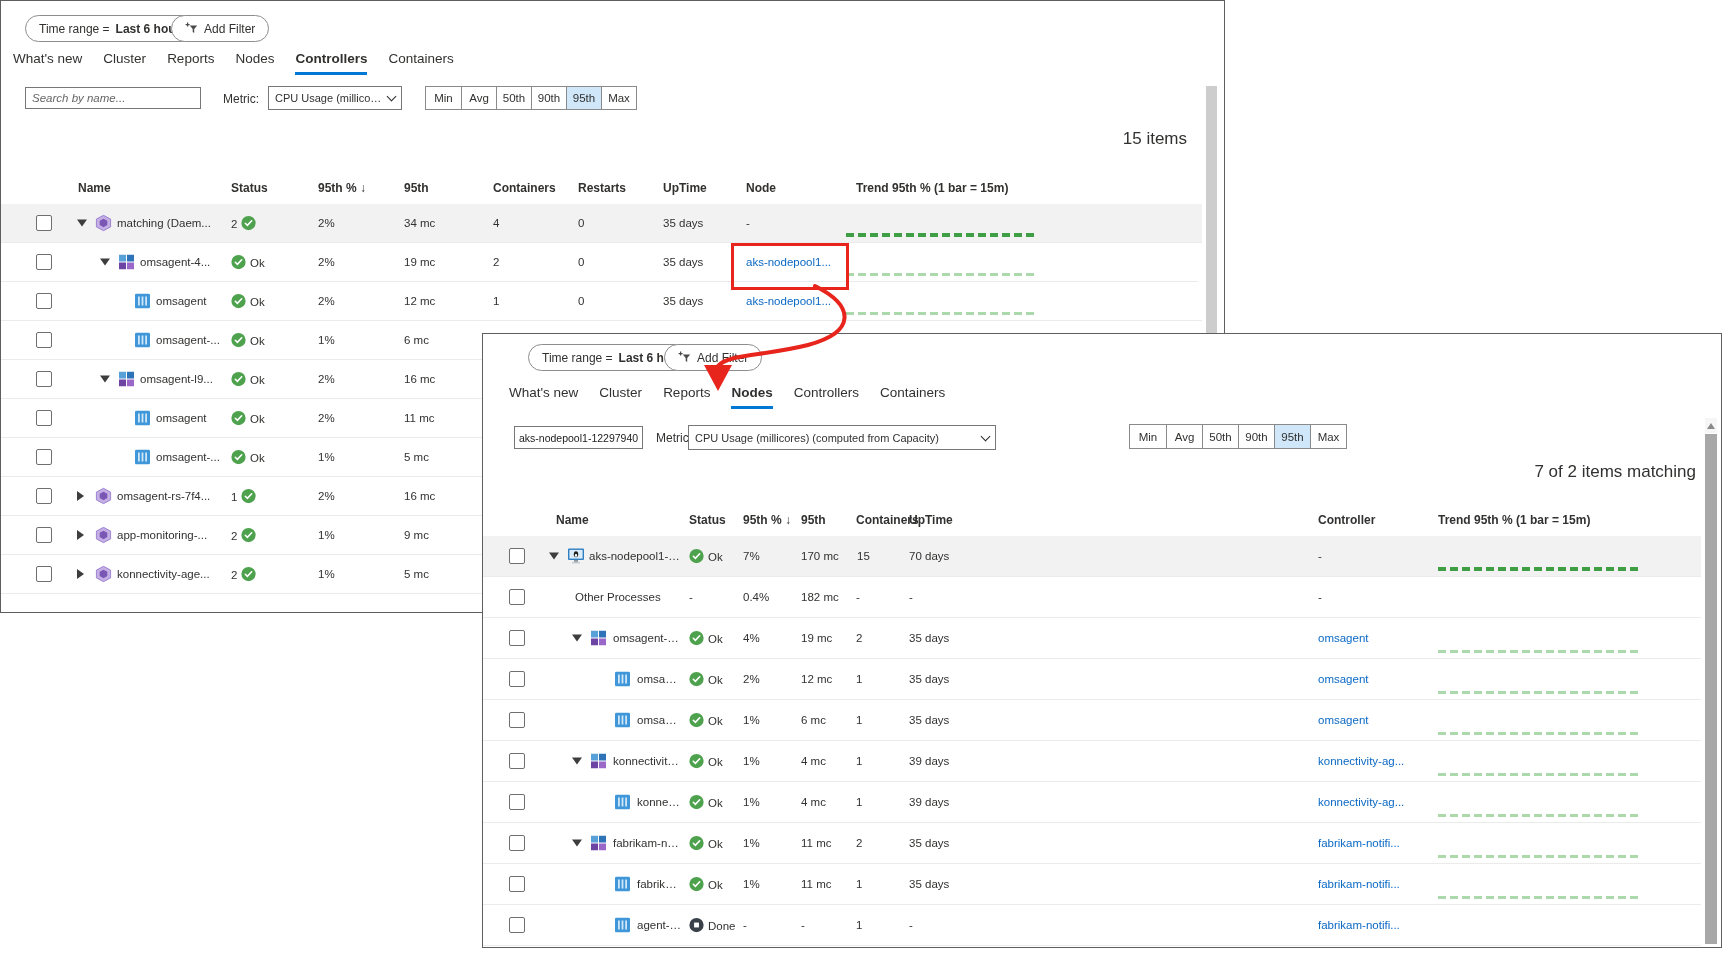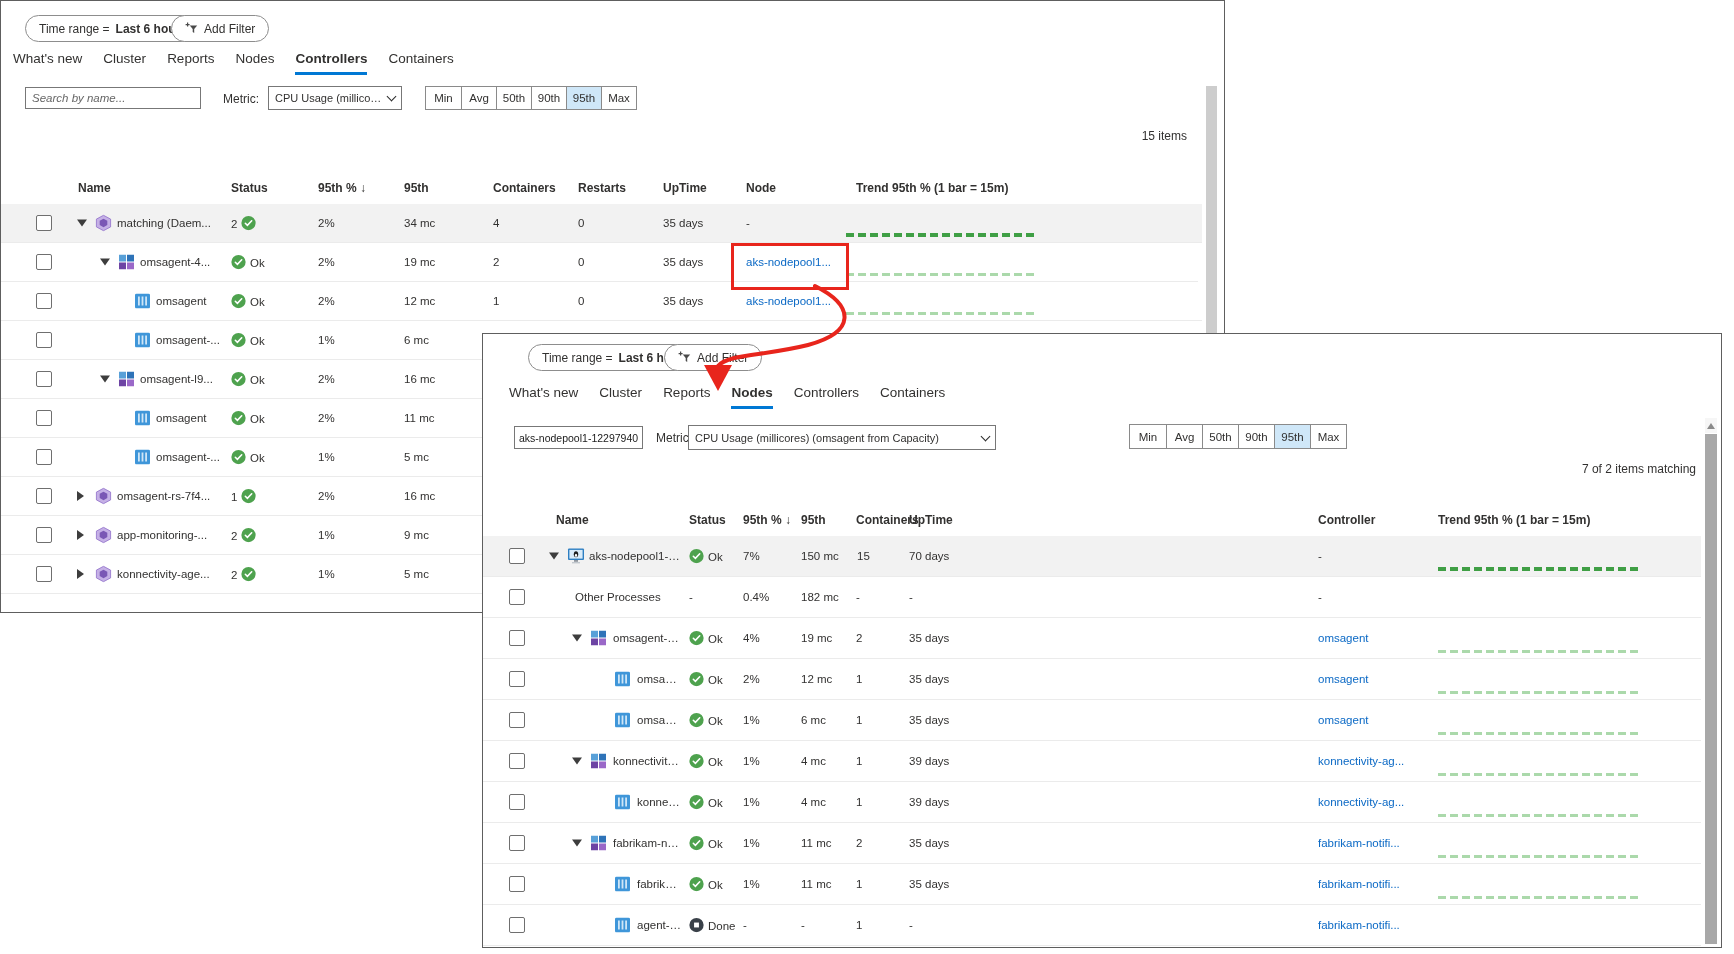--- a/index.html
+++ b/index.html
@@ -22,21 +22,21 @@
             border:1px solid #777;background:#fff;padding:0 6px;box-sizing:border-box;font-size:11px;
             white-space:nowrap;overflow:hidden}
   .ddtext{overflow:hidden;text-overflow:ellipsis}
   .chev{flex:none;width:6px;height:6px;border-right:1.7px solid #2b2b2b;border-bottom:1.7px solid #2b2b2b;
         transform:rotate(45deg);margin-top:-3px}
   .pctl{position:absolute;display:flex;border:1px solid #8a8a8a;background:#fff;box-sizing:border-box}
   .pb{font-family:inherit;font-size:11.5px;color:#323130;background:#fff;border:none;
       border-left:1px solid #8a8a8a;padding:0;margin:0;height:100%}
   .pb:first-child{border-left:none}
   .pb.sel{background:#cfe7f8}
-  .items{position:absolute;font-size:12px}
+  .items{position:absolute;font-size:17px}
   .thead{position:absolute;border-bottom:1px solid #e3e3e3}
   .th{position:absolute;bottom:9px;font-size:12px;font-weight:700;white-space:nowrap}
   .row{position:absolute;left:0;border-bottom:1px solid #ebebeb;box-sizing:border-box}
   .row.hl{background:#f2f2f2}
   .cb{position:absolute;top:50%;transform:translateY(-50%);width:16px;height:16px;
       border:1px solid #6f6f6f;border-radius:2px;background:#fff;box-sizing:border-box}
   .cell{position:absolute;top:50%;transform:translateY(-50%);font-size:11.5px;white-space:nowrap}
   .name{overflow:hidden;text-overflow:ellipsis}
   .status{display:flex;align-items:center;gap:4px}
   .caret{position:absolute;top:50%;transform:translateY(-50%);width:0;height:0}
@@ -352,21 +352,21 @@
         <span class="tab">What's new</span>
         <span class="tab">Cluster</span>
         <span class="tab">Reports</span>
         <span class="tab active">Nodes</span>
         <span class="tab">Controllers</span>
         <span class="tab">Containers</span>
       </nav>
     <input class="search" id="filter-front" style="left: 31px; top: 92px; width: 129px; height: 23px; font-size: 10.5px; padding: 0px 4px;" value="aks-nodepool1-12297940-vmss000">
     <span class="mlabel" style="left:173px;top:97px">Metric:</span>
     <div class="dropdown" style="left:205px;top:91px;width:308px;height:25px">
-      <span class="ddtext">CPU Usage (millicores) (omsagent from Capacity)</span>
+      <span class="ddtext">CPU Usage (millicores) (computed from Capacity)</span>
       <span class="chev"></span>
     </div>
     <div class="pctl" id="pctl-front" style="left:646px;top:90px;height:25px">
         <button class="pb" style="width:36px">Min</button>
         <button class="pb" style="width:36px">Avg</button>
         <button class="pb" style="width:36px">50th</button>
         <button class="pb" style="width:36px">90th</button>
         <button class="pb sel" style="width:36px">95th</button>
         <button class="pb" style="width:36px">Max</button>
       </div>
@@ -397,21 +397,21 @@
           </span>
           <span class="cell name" style="left:106px;max-width:94px">aks-nodepool1-12297940-vms...</span>
           <span class="cell status" style="left:206px">
             <svg width="15" height="15" viewBox="0 0 16 16">
               <circle cx="8" cy="8" r="7.6" fill="#4ea24e"></circle>
               <path d="M4.6 8.3l2.2 2.2 4.6-4.9" stroke="#fff" stroke-width="1.7" fill="none" stroke-linecap="round"></path>
             </svg>
             <span>Ok</span>
           </span>
           <span class="cell" style="left:260px">7%</span>
-          <span class="cell" style="left:318px">150 mc</span>
+          <span class="cell" style="left:318px">170 mc</span>
           <span class="cell" style="left:374px">15</span>
           <span class="cell" style="left:426px">70 days</span>
           <span class="cell" style="left:835px">-</span>
           <span class="trend strong" style="left:955px;width:203px"></span>
         </div>
         <div class="row" style="top:243px;height:41px;right:20px">
           <span class="cb" style="left:26px"></span>
           <span class="cell name" style="left:92px;max-width:108px">Other Processes</span>
           <span class="cell status" style="left:206px">
             <span>-</span>

